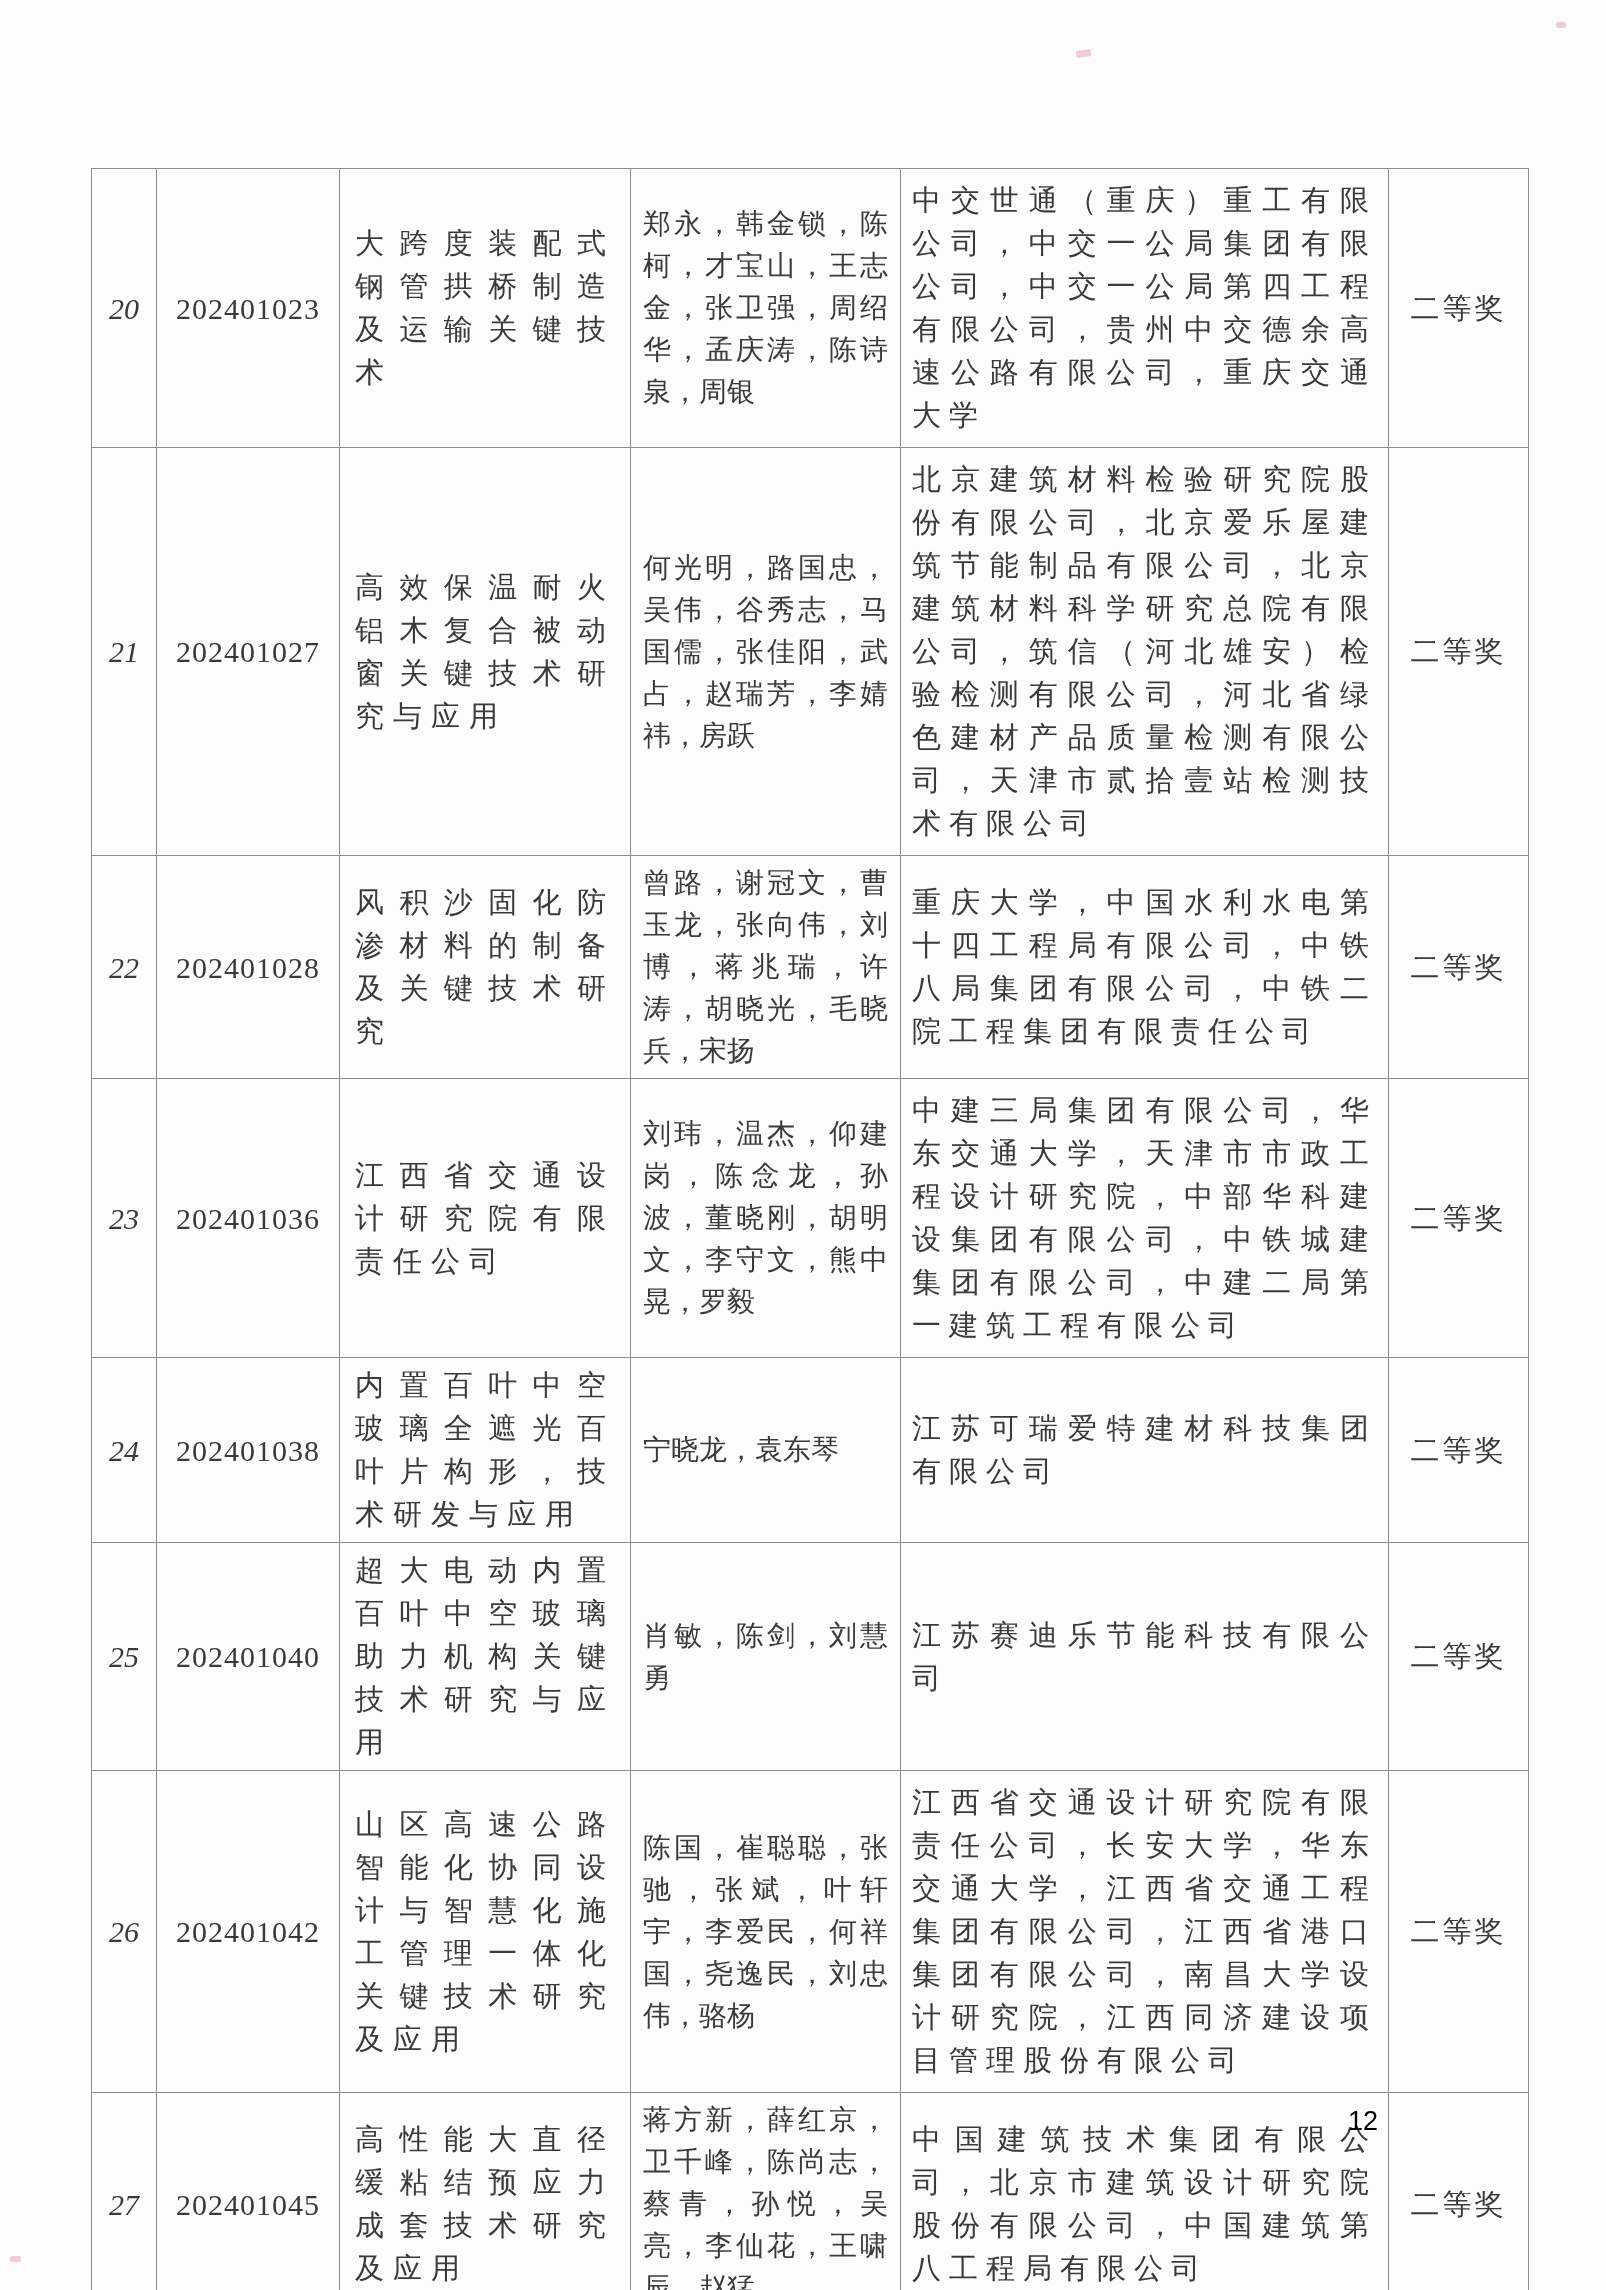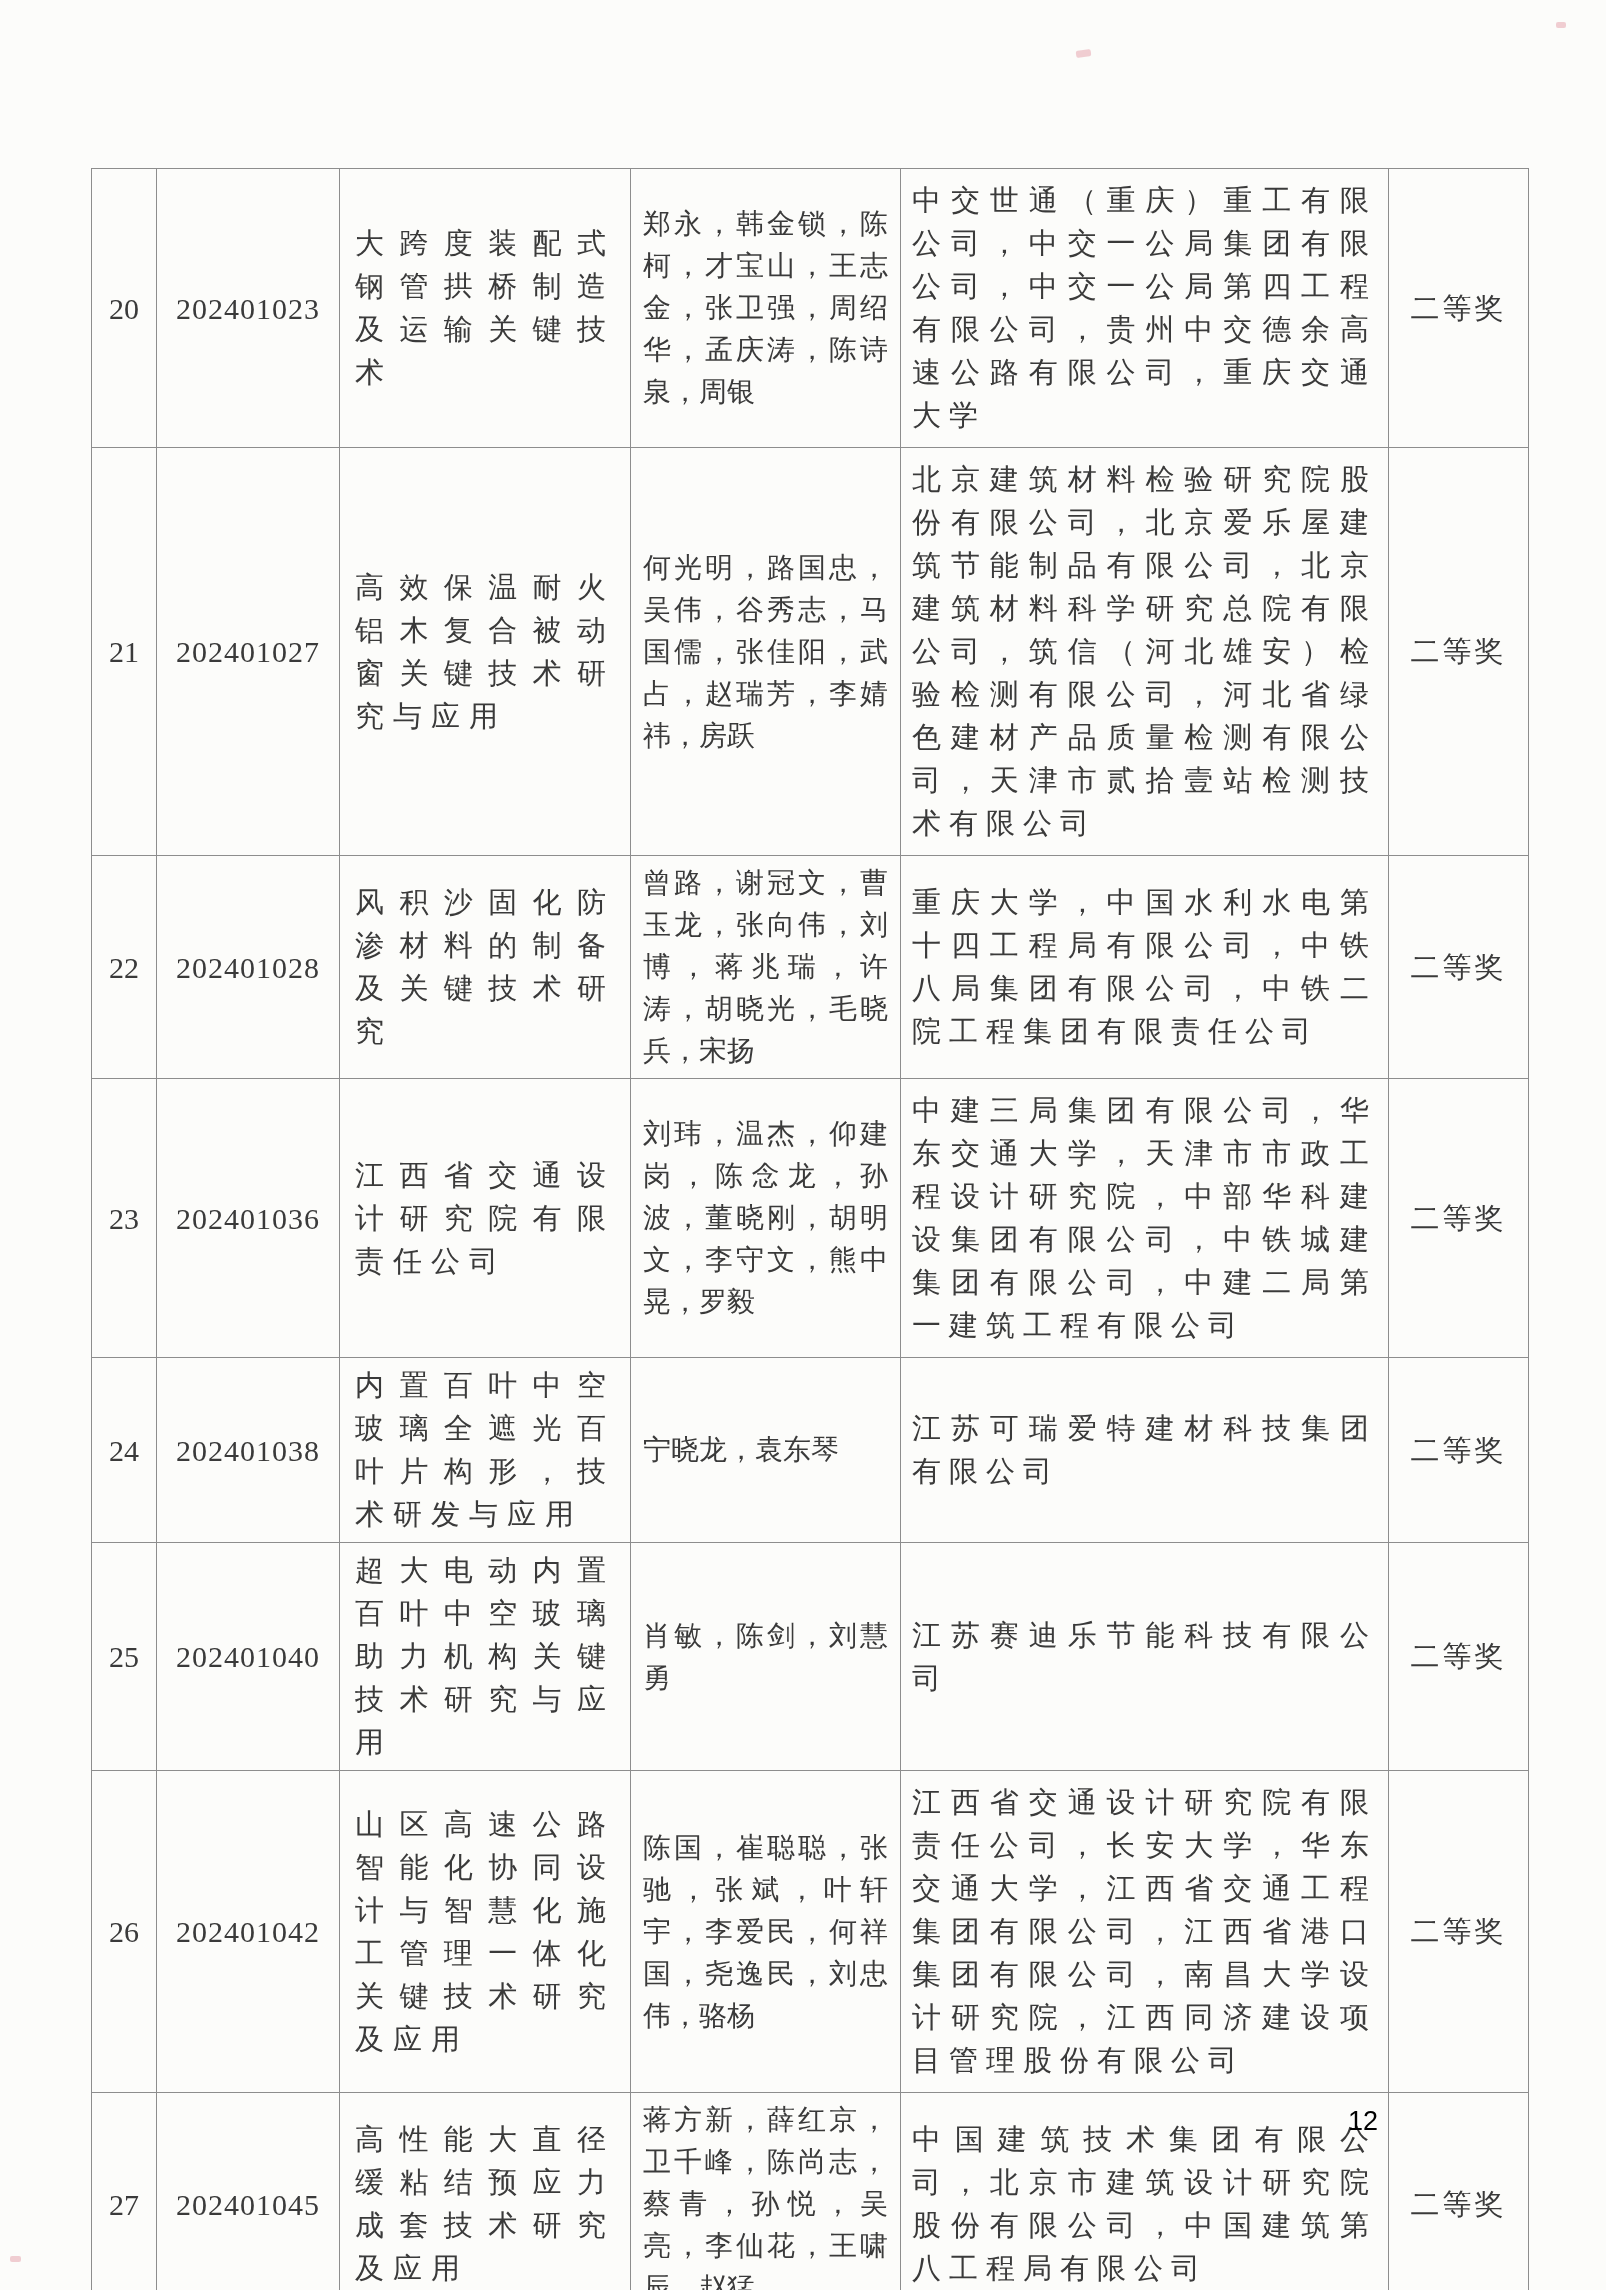--- a/index.html
+++ b/index.html
@@ -19,21 +19,21 @@
   }
   td {
     border:1px solid #8d8d8d;
     vertical-align:middle;
     font-size:29px; line-height:43px;
     padding:6px 10px; box-sizing:border-box;
     text-align:justify;
     overflow:hidden;
     word-break:break-all;
   }
-  td.c-idx   { text-align:center; padding:0; font-size:30px; }
+  td.c-idx   { text-align:center; padding:0; font-size:30px;font-style:italic; }
   td.c-id    { text-align:center; padding:12px; letter-spacing:1px; font-size:30px; }
   td.c-title { letter-spacing:9px; padding:6px 15px; }
   td.c-people{ font-size:28px; padding:6px 12px; line-height:42px; }
   td.c-org   { letter-spacing:8px; padding:10px 11px; }
   td.c-award { text-align:center; padding:0; letter-spacing:3px;font-family:Liberation Serif, serif; }
   .pageno {
     position:absolute; left:1348px; top:2106px;
     font-size:27px; color:#000000;
     font-family:"Liberation Sans","DejaVu Sans",sans-serif;
   }

